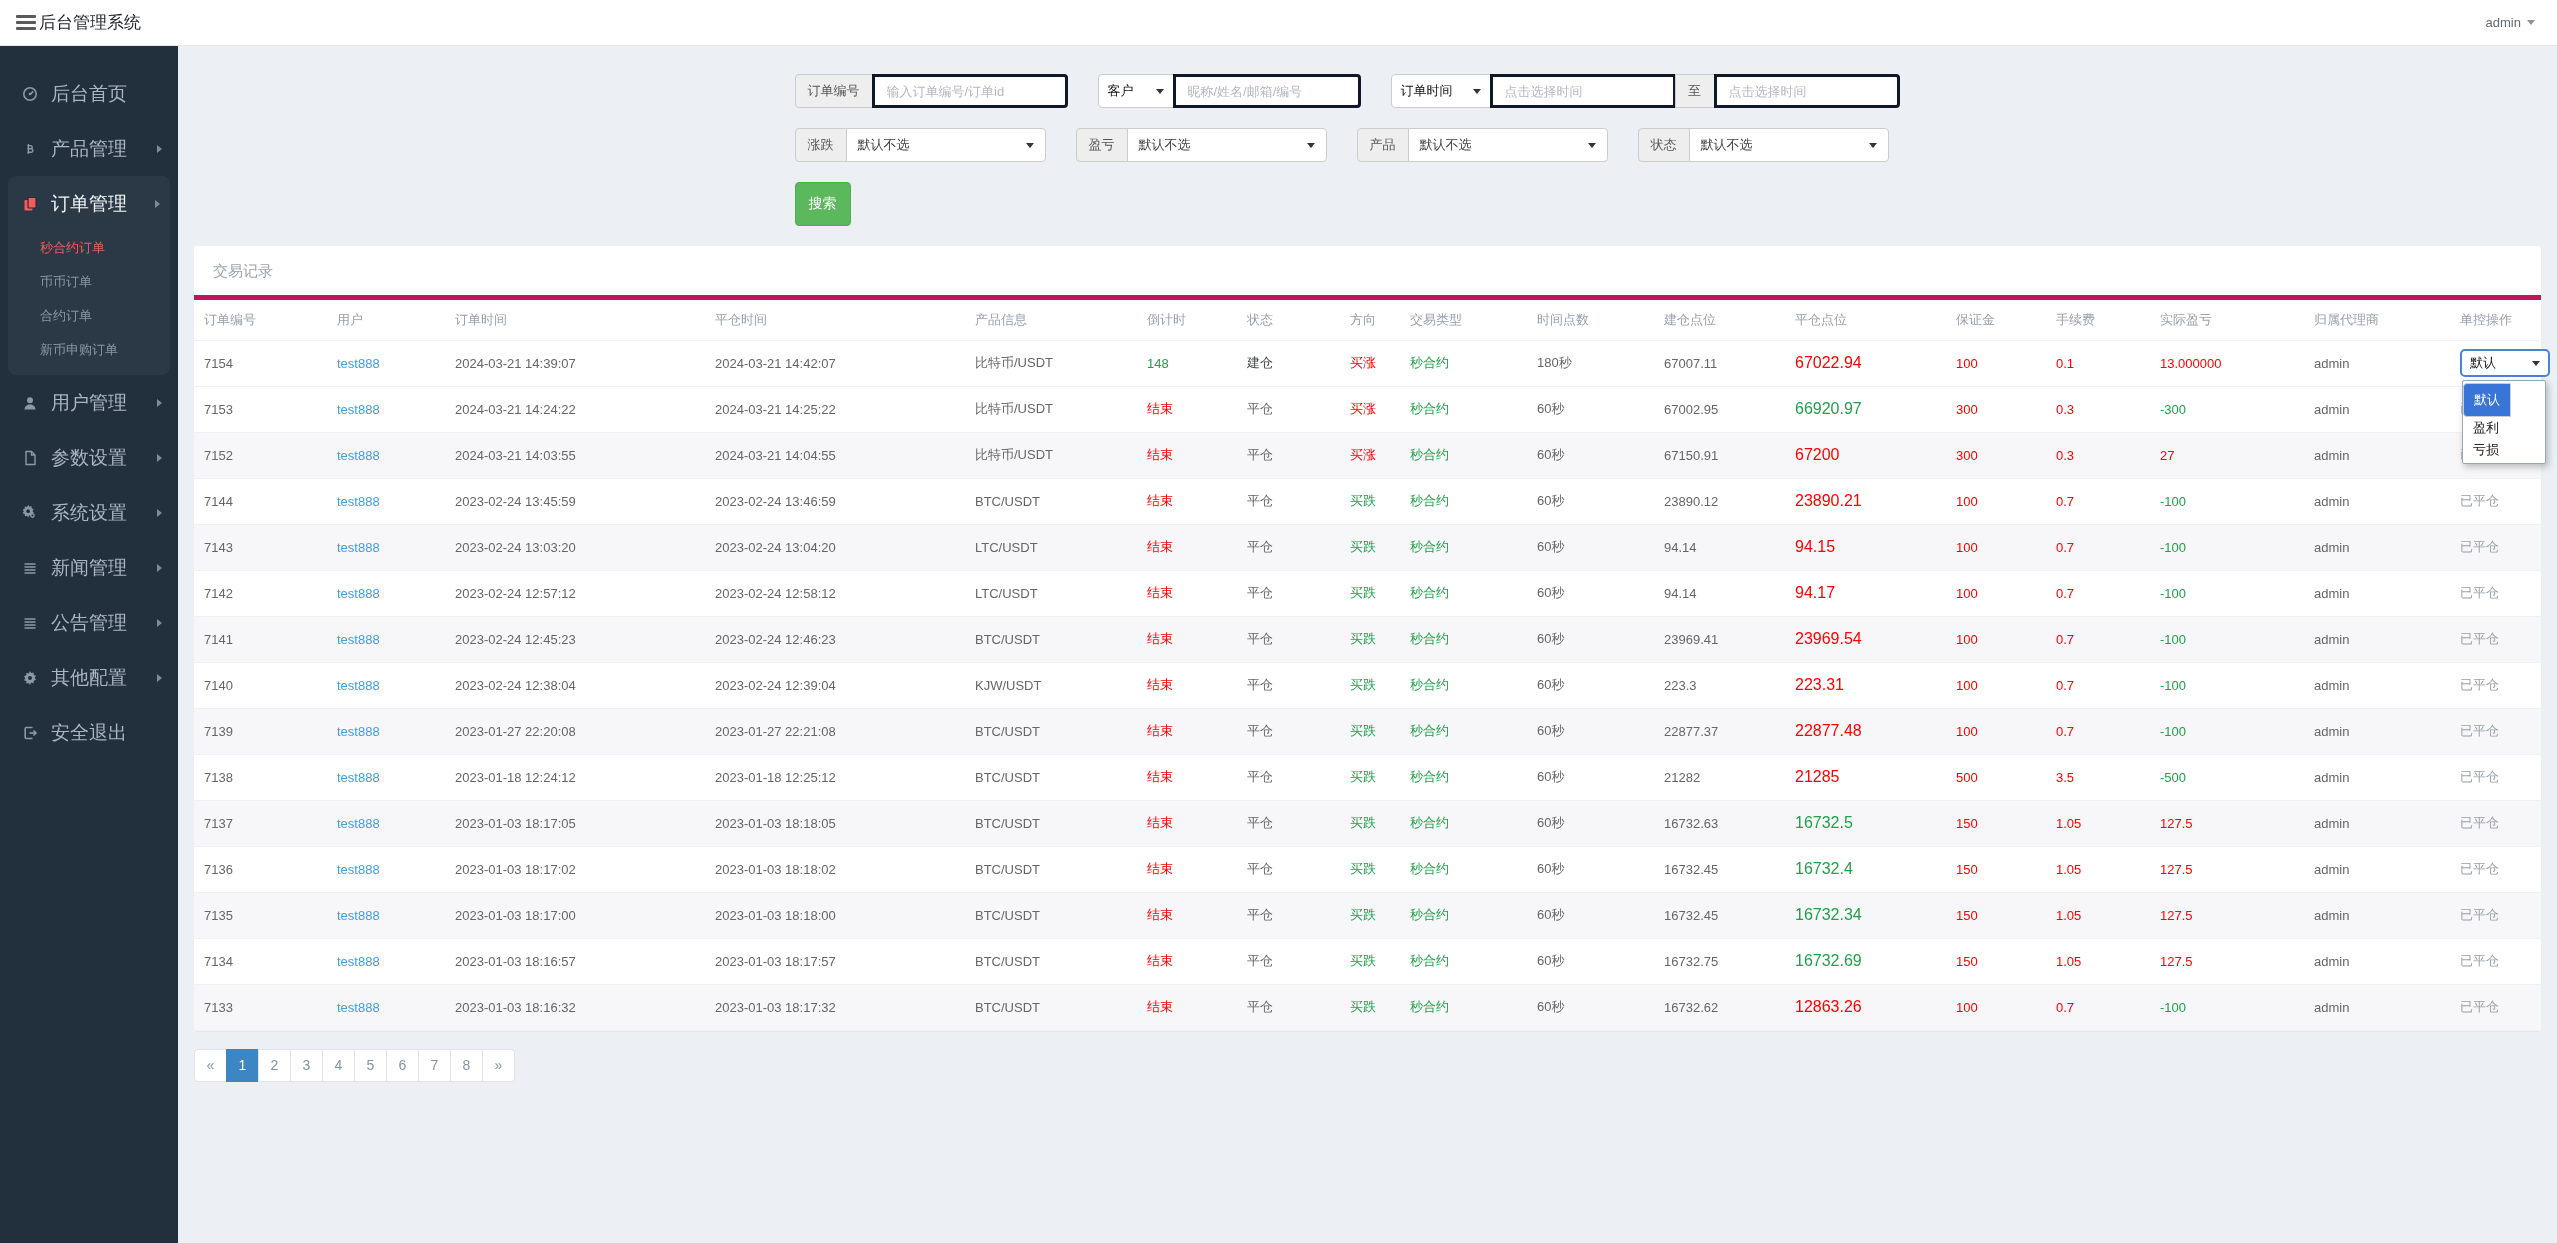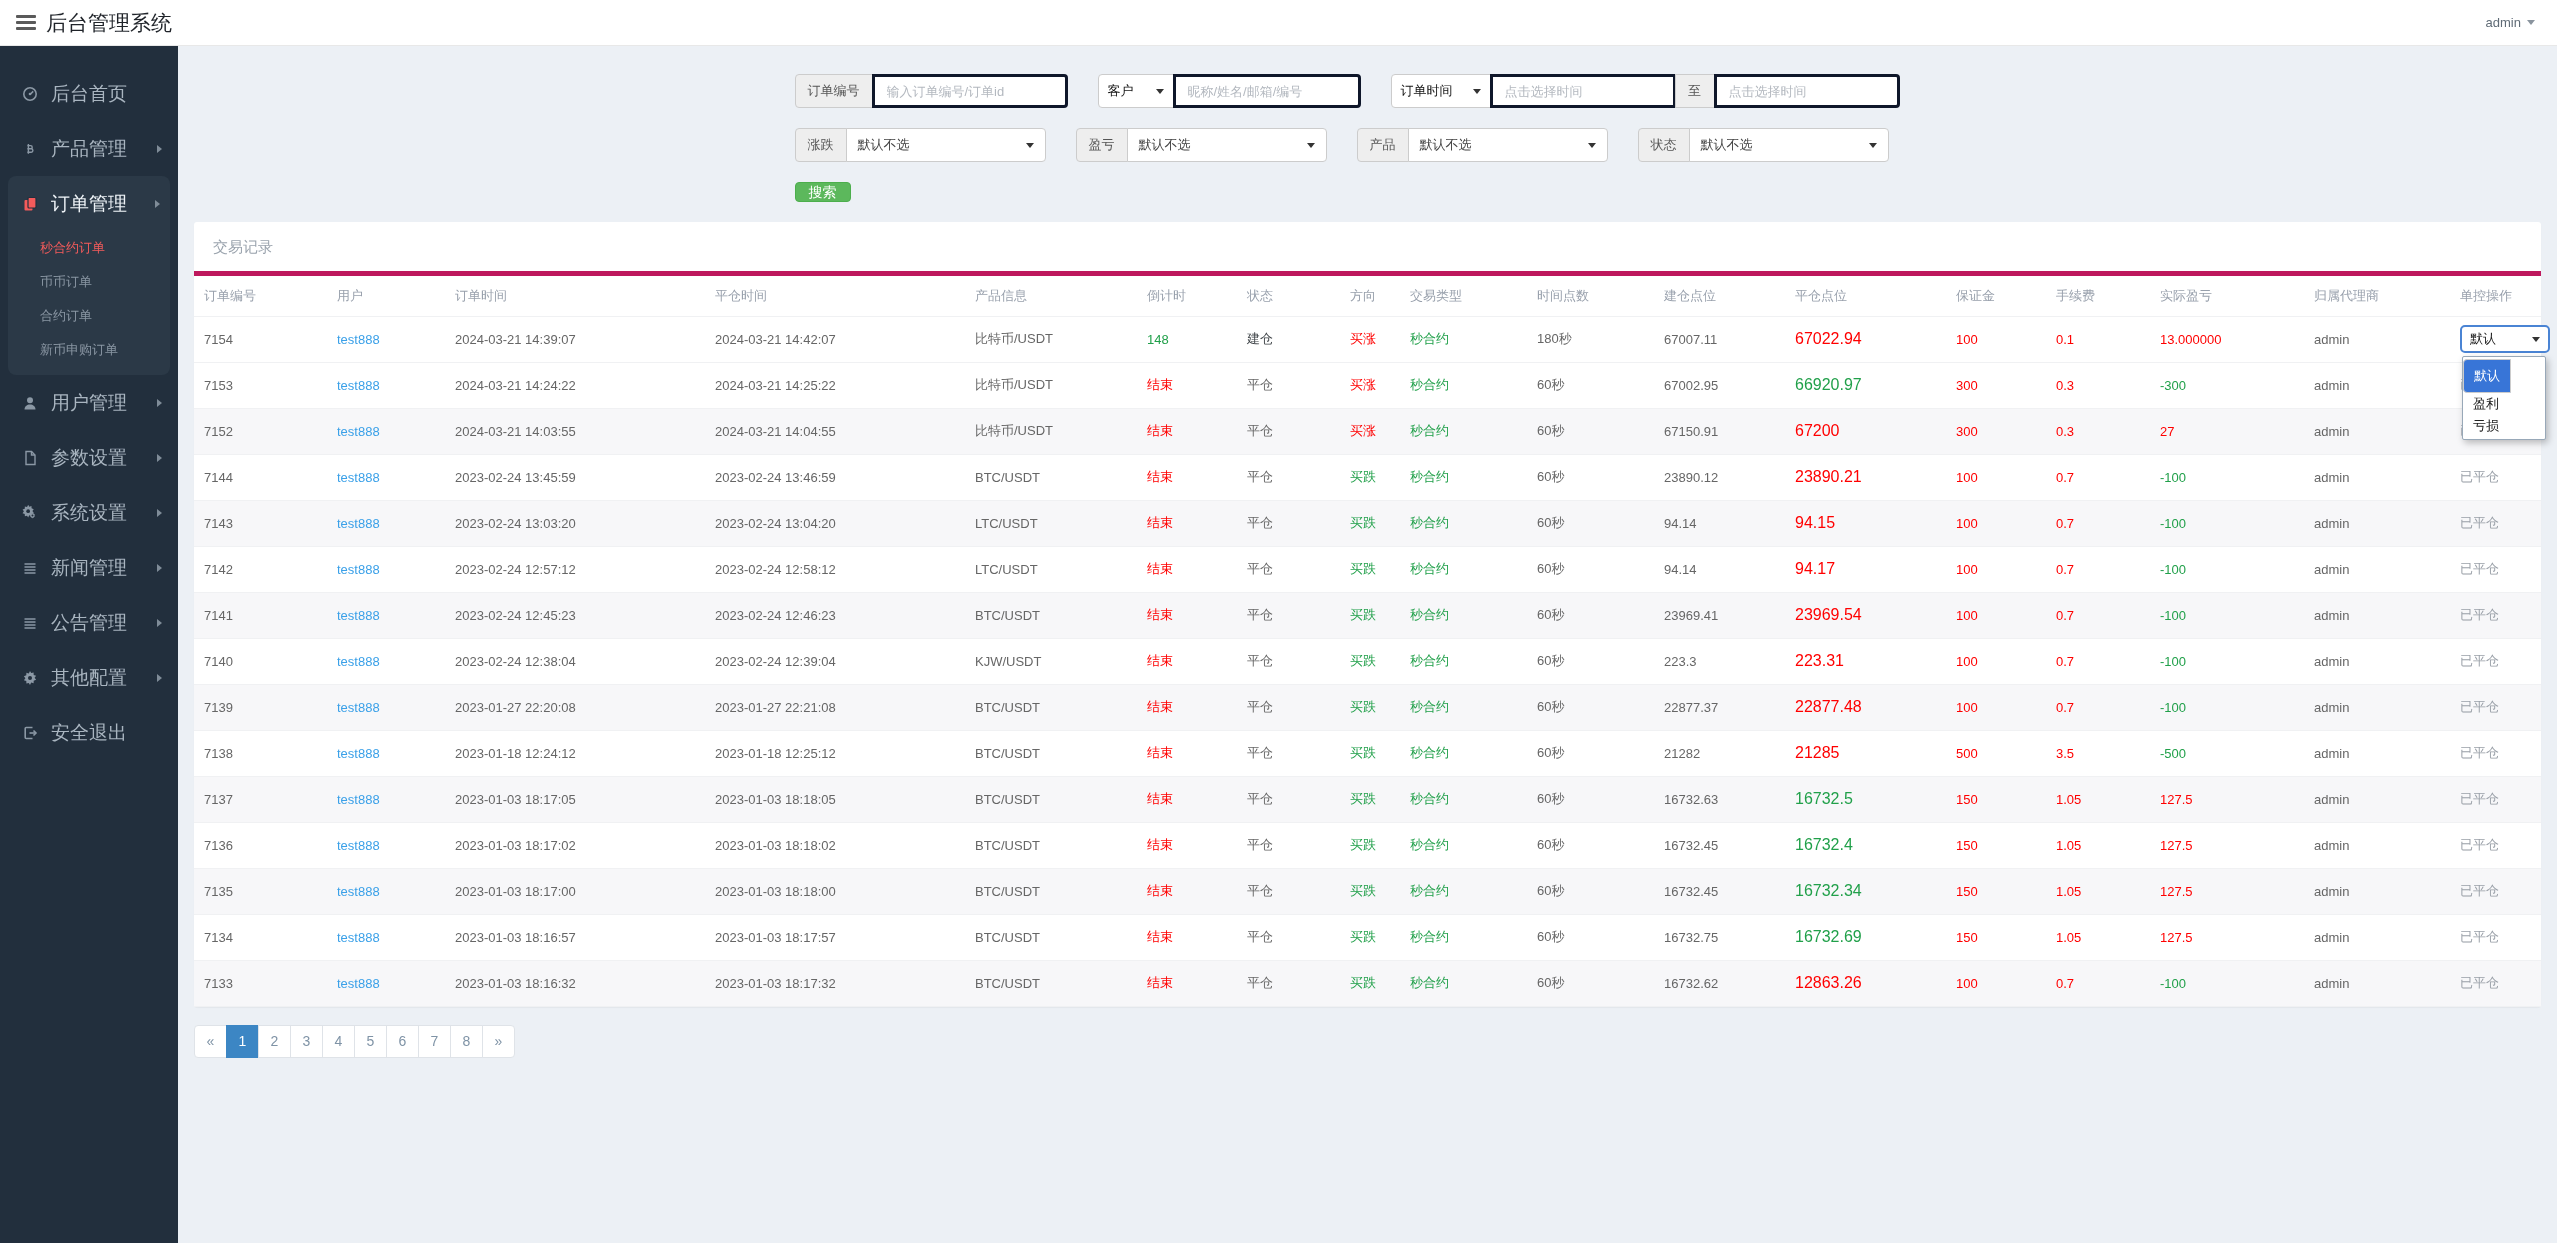--- a/index.html
+++ b/index.html
@@ -4,21 +4,21 @@
 <style>
   * { box-sizing: border-box; }
   html,body { margin:0; padding:0; width:2557px; height:1243px; overflow:hidden;
     font-family:"Liberation Sans","DejaVu Sans",sans-serif; background:#ecf0f5; }
 
   
   .topbar { height:46px; background:#fff; border-bottom:1px solid #e8e8e8;
     display:flex; align-items:center; position:relative; z-index:3; }
   .hamburger { margin-left:16px; width:20px; cursor:pointer; }
   .hamburger span { display:block; height:3px; background:#5a5a5a; margin:3px 0; border-radius:1px; }
-  .app-title { margin-left:10px; font-size:21px; color:#1f2329;text-align:center; }
+  .app-title { margin-left:3px; font-size:17px; color:#1f2329;text-align:center; }
   .user-menu { margin-left:auto; margin-right:22px; font-size:13px; color:#5f6b76;
     display:flex; align-items:center; gap:6px; cursor:pointer; }
   .caret-down { width:0; height:0; border-left:4px solid transparent; border-right:4px solid transparent;
     border-top:5px solid #8a949e; display:inline-block; }
   .caret-down.dark { border-top-color:#333; }
   .caret-right { width:0; height:0; border-top:4px solid transparent; border-bottom:4px solid transparent;
     border-left:5px solid #7f8c98; display:inline-block; }
 
   
   .app { display:flex; height:1197px; }
@@ -50,21 +50,21 @@
   .fi::placeholder { color:#b3b8bf; }
   .fi.midr { border-radius:0; }
   .w196{width:196px}.w188{width:188px}.w186{width:186px}.w40{width:40px;justify-content:center}
   .sel { display:inline-flex; align-items:center; justify-content:space-between; background:#fff;
     border:1px solid #ccc; border-radius:4px 0 0 4px; padding:0 9px; font-size:13px; color:#111;
     height:34px; cursor:pointer; }
   .w78{width:76px}.w100{width:100px}
   .sel2 { display:inline-flex; align-items:center; justify-content:space-between; width:200px;
     background:#fff; border:1px solid #ccc; border-radius:0 4px 4px 0; padding:0 11px;
     font-size:13px; color:#444; height:34px; cursor:pointer; }
-  .btn-search { width:56px; height:20px; background:#5cb85c; color:#fff; font-size:14px;
+  .btn-search { width:56px; height:44px; background:#5cb85c; color:#fff; font-size:14px;
     border:1px solid #4cae4c; border-radius:4px; cursor:pointer; }
 
   
   .panel { margin:17px 16px 0; background:#fff; border-radius:3px; box-shadow:0 1px 1px rgba(0,0,0,.04); }
   .panel-hd { padding:16px 19px 14px; color:#9aa3ad; font-size:15px; border-bottom:5px solid #be185d; }
   table { width:100%; border-collapse:collapse; table-layout:fixed; }
   th { height:40px; padding:0 10px; text-align:left; font-size:13px; font-weight:400;
     color:#98a0ac; border-bottom:1px solid #f0f1f3; white-space:nowrap; }
   td { height:46px; padding:0 10px; text-align:left; font-size:13px; color:#666;
     border-bottom:1px solid #f0f1f3; white-space:nowrap; }

